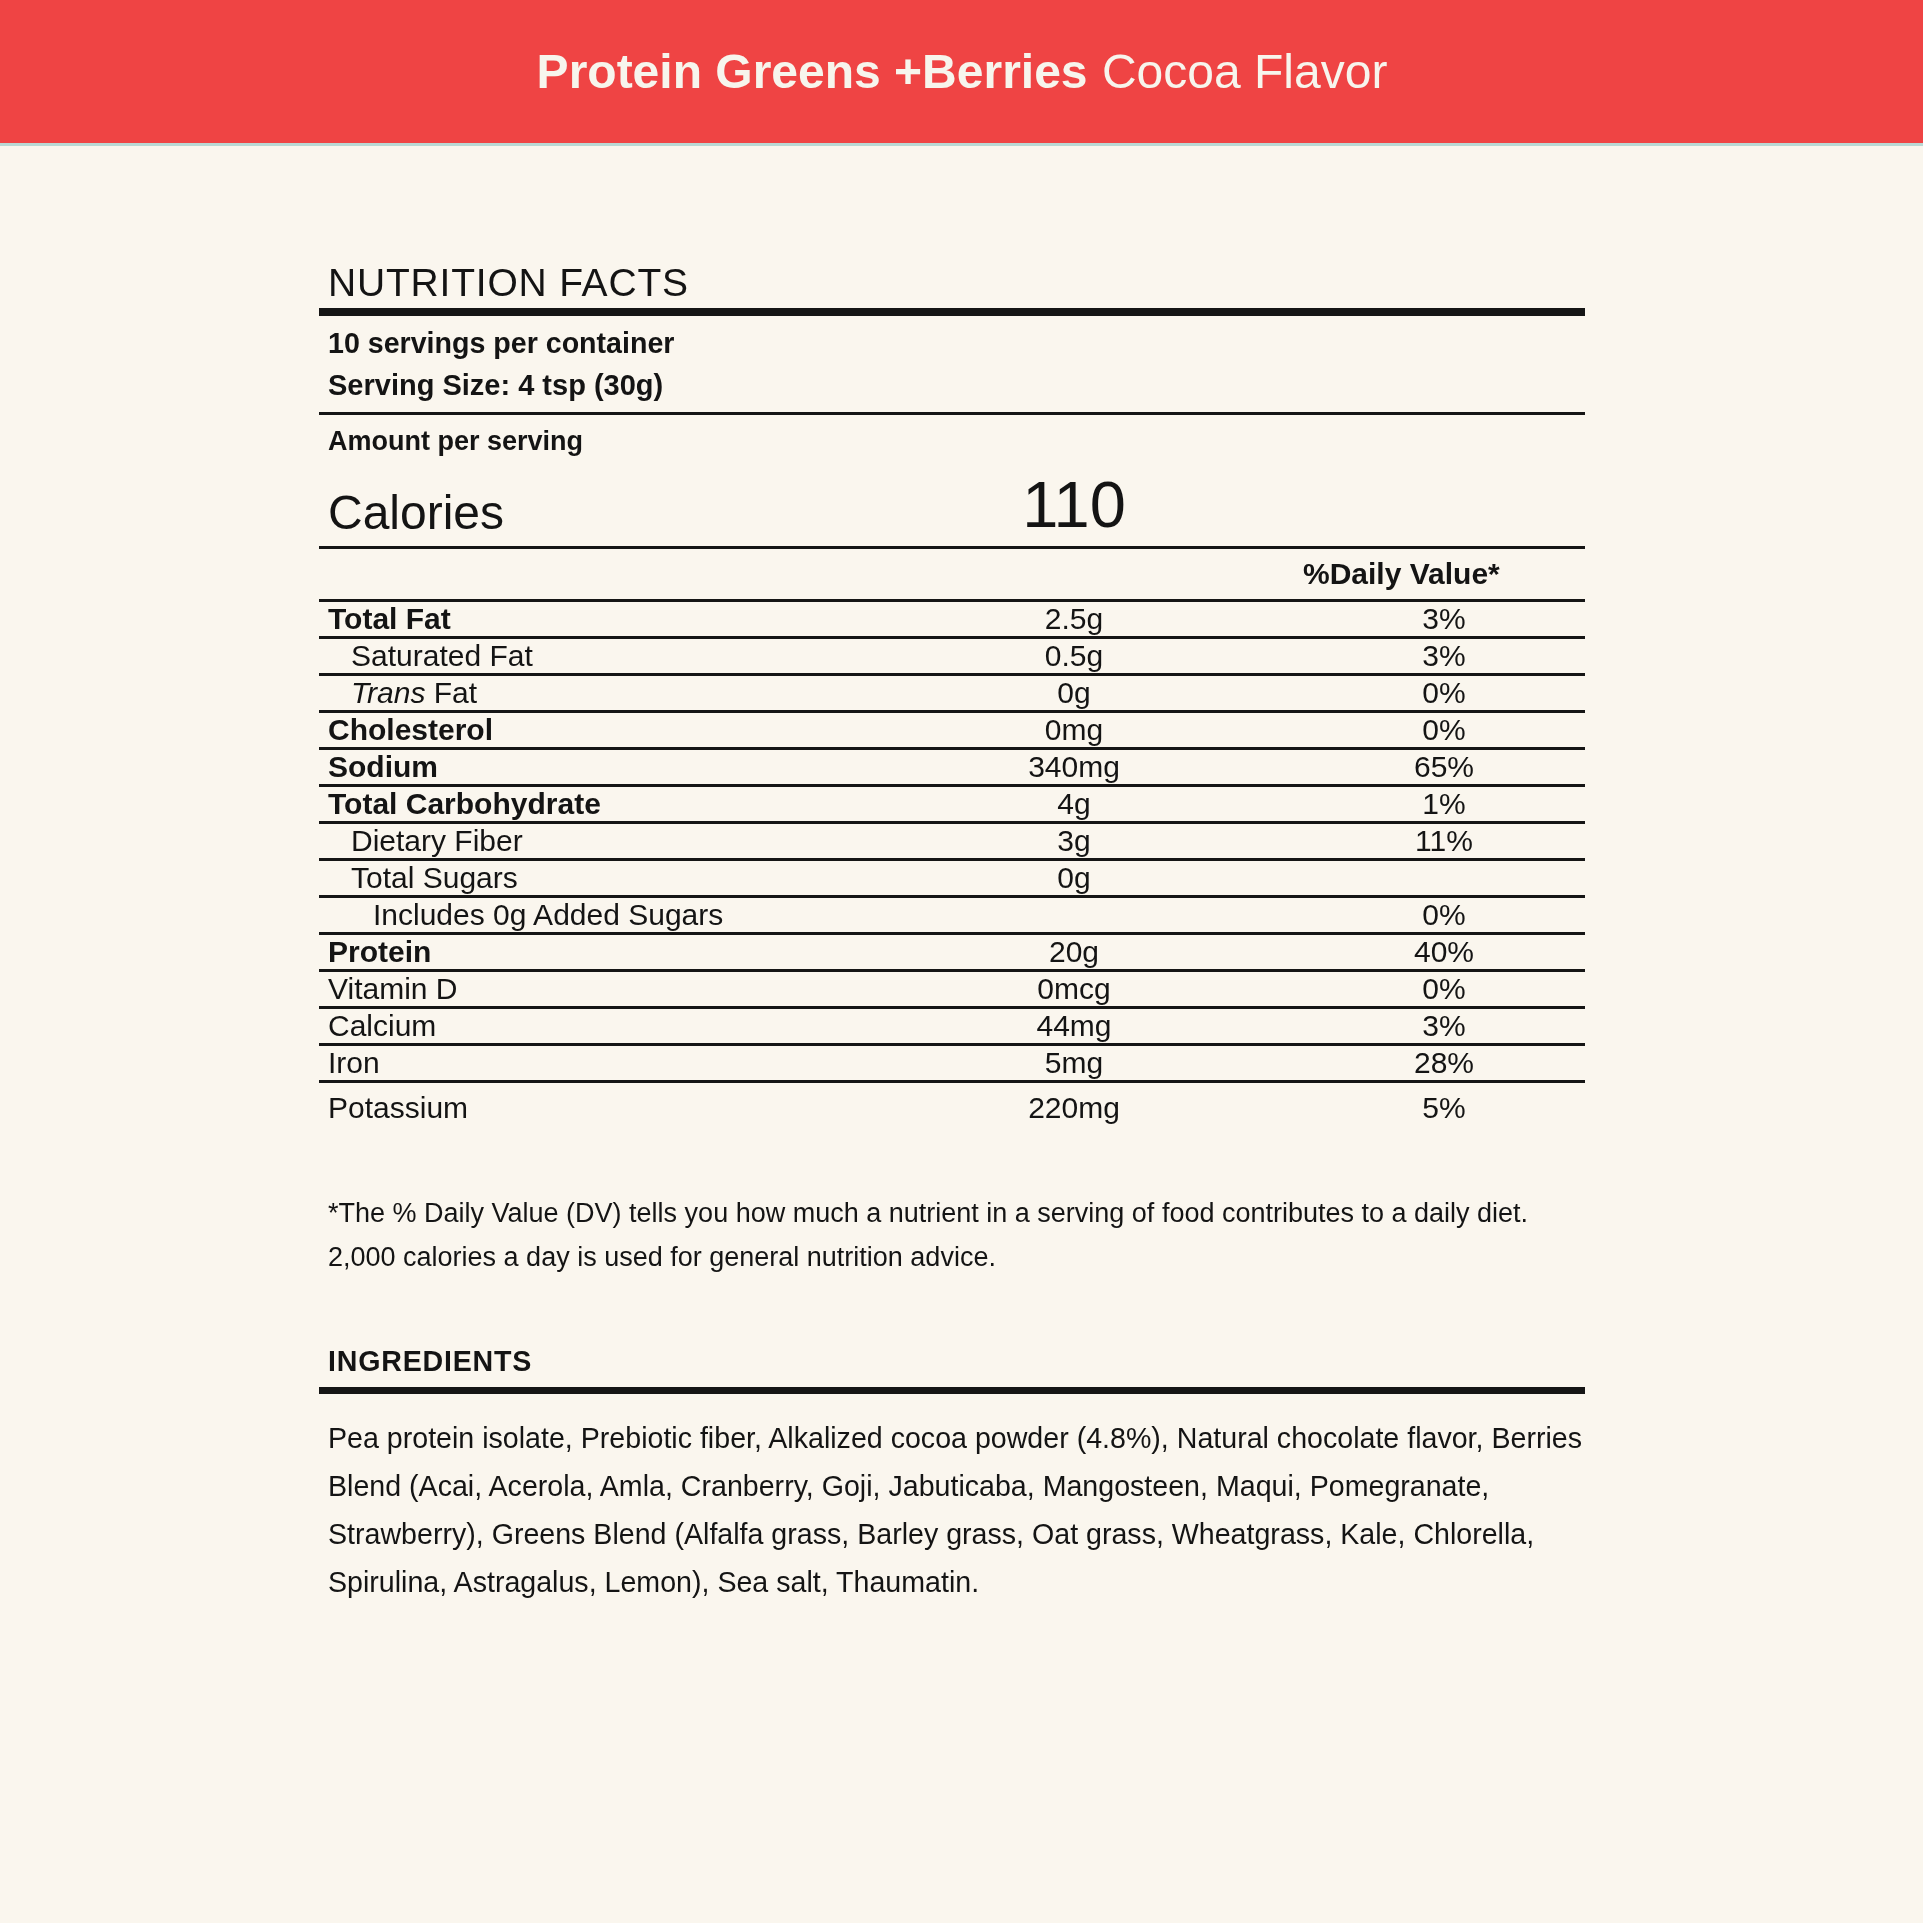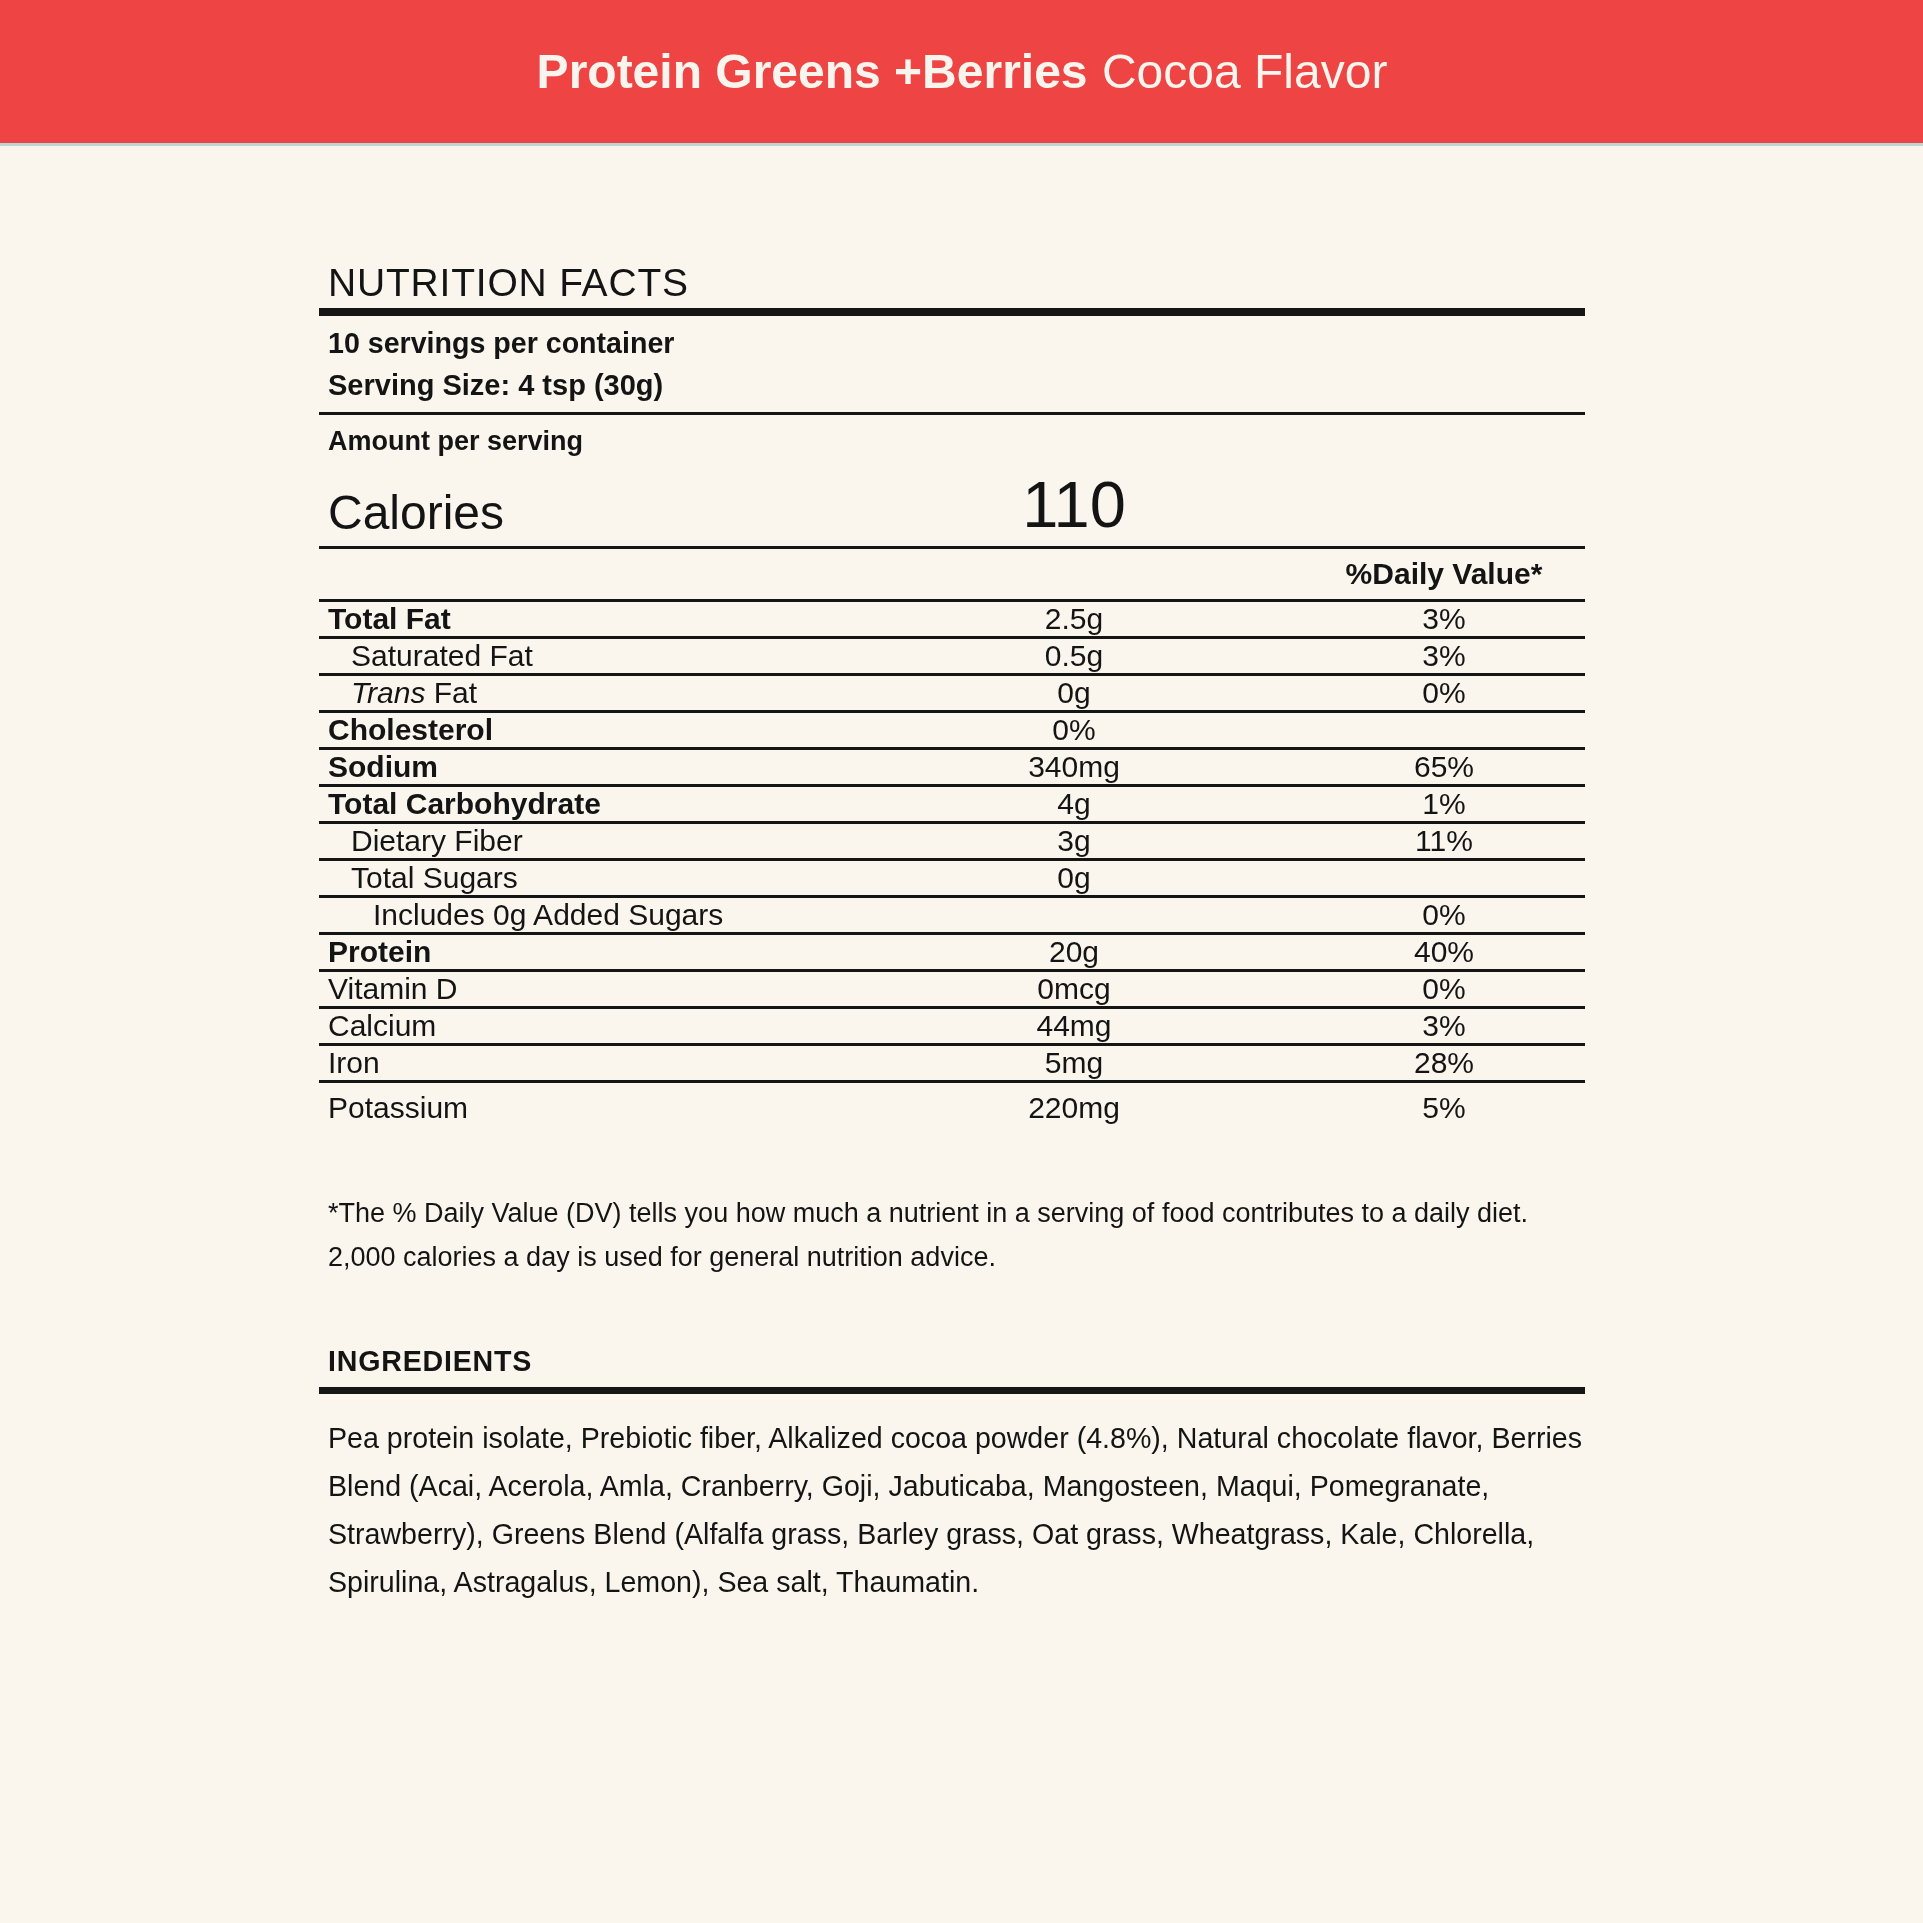--- a/index.html
+++ b/index.html
@@ -24,21 +24,21 @@
   .serving-size{margin-top:6px;font-size:29px;font-weight:700;line-height:36px;}
   .rule-a{margin-top:9px;}
   .amount-per{margin-top:9px;font-size:27px;font-weight:700;line-height:35px;}
 
   .grid{display:grid;grid-template-columns:526px 458px 282px;}
   .cal-row{height:87px;align-items:end;padding-bottom:9px;box-sizing:border-box;}
   .cal-label{font-size:48px;font-weight:400;line-height:1;}
   .cal-value{font-size:65px;font-weight:400;line-height:1;text-align:center;}
 
   .dv-row{height:50px;align-items:center;}
-  .dv-head{grid-column:3;font-size:30px;font-weight:700;text-align:center;}
+  .dv-head{grid-column:3;font-size:30px;font-weight:700;}
 
   .nrow{height:37px;align-items:center;border-bottom:3px solid #151515;box-sizing:border-box;font-size:30px;}
   .nrow.last{border-bottom:none;height:49px;}
   .ncell-label{font-weight:400;}
   .nrow.bold .ncell-label{font-weight:700;}
   .nrow.ind1 .ncell-label{padding-left:32px;}
   .nrow.ind2 .ncell-label{padding-left:54px;}
   .ncell-amt,.ncell-dv{text-align:center;}
   .it{font-style:italic;text-align:center;}
 
@@ -94,20 +94,21 @@
     </div>
 
     <div class="grid nrow ind1">
       <div class="ncell-label inset"><span class="it">Trans </span><span>Fat</span></div>
       <div class="ncell-amt">0g</div>
       <div class="ncell-dv">0%</div>
     </div>
 
     <div class="grid nrow bold">
       <div class="ncell-label inset">Cholesterol</div>
+      <div class="ncell-amt">0mg</div>
       <div class="ncell-dv">0%</div>
     </div>
 
     <div class="grid nrow bold">
       <div class="ncell-label inset">Sodium</div>
       <div class="ncell-amt">340mg</div>
       <div class="ncell-dv">65%</div>
     </div>
 
     <div class="grid nrow bold">

